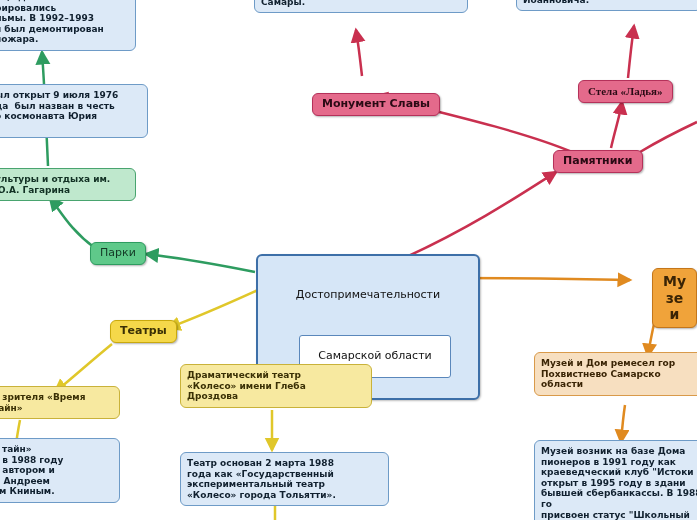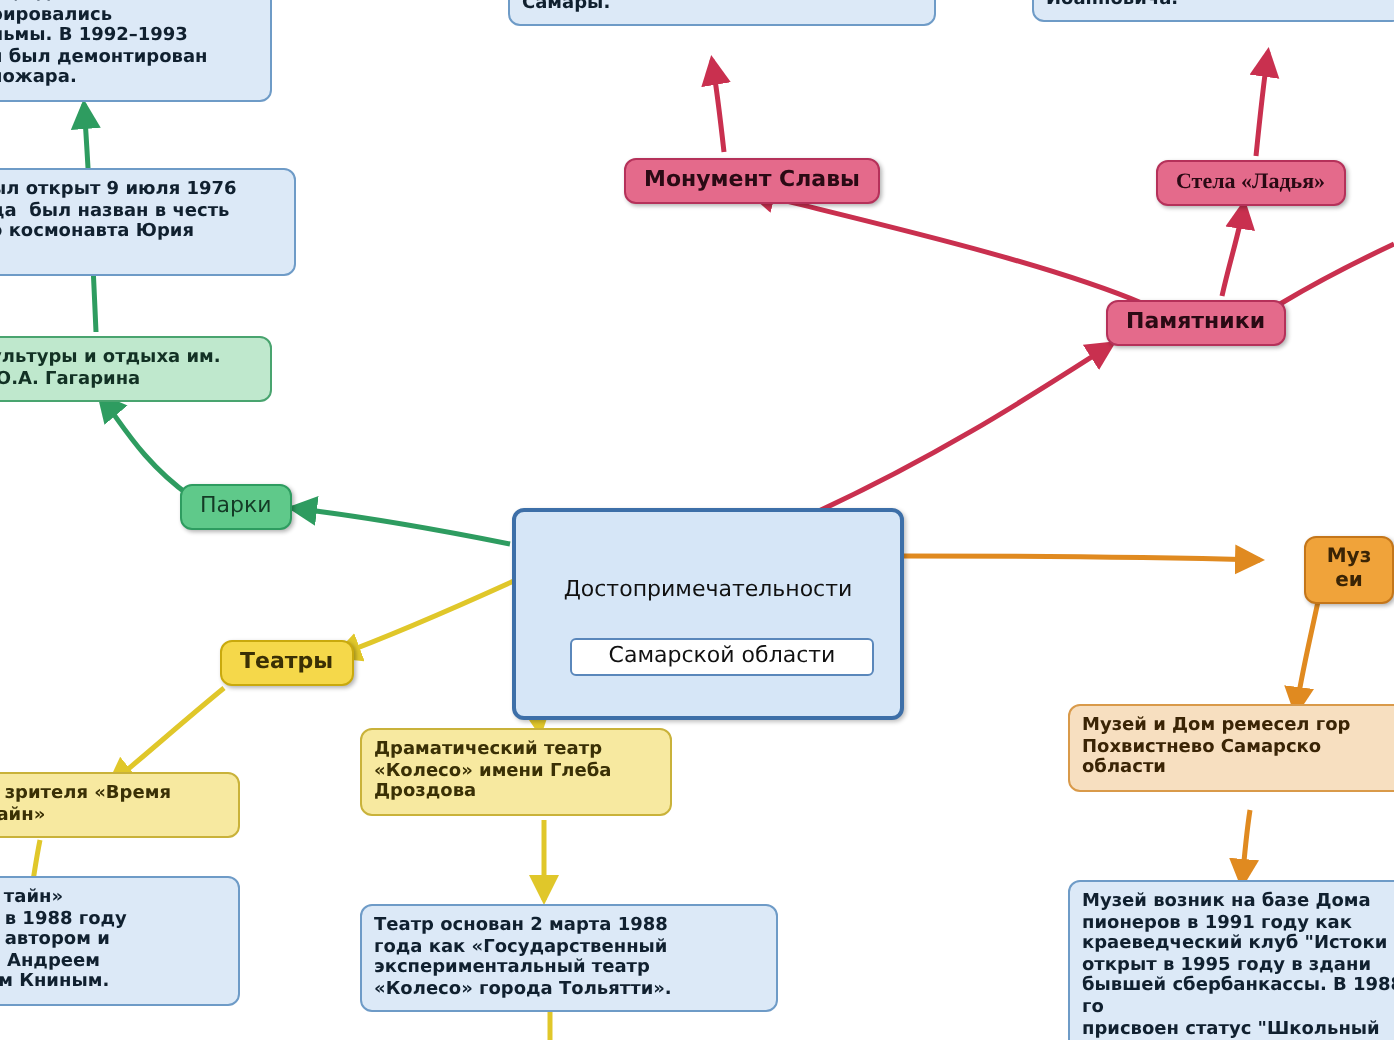--- a/index.html
+++ b/index.html
@@ -71,21 +71,21 @@
     color: #3a3005;
     font-size: 11px;
     font-weight: bold;
     padding: 4px 9px;
     box-shadow: 1px 1px 2px rgba(0,0,0,0.3);
   }
   .node.cat-orange {
     background: #f0a33a;
     border: 1px solid #c4761a;
     color: #3a2405;
-    font-size: 10px;
+    font-size: 14px;
     font-weight: bold;
     padding: 4px 9px;
     box-shadow: 1px 1px 2px rgba(0,0,0,0.3);
     margin-left: 20px;
   }
   .node.leaf-green {
     background: #bfe8cd;
     border: 1px solid #49a46f;
     color: #123124;
     font-size: 9px;
@@ -116,25 +116,25 @@
     border: 1px solid #6e9bc7;
     color: #10202f;
     font-size: 9px;
     font-weight: bold;
     padding: 5px 6px;
     text-align: left;
   }
   .ctr-line1 { display: block; }
   .ctr-line2 {
     display: inline-block;
-    margin-top: 4px;
+    margin-top: 20px;
     background: #ffffff;
     border: 1px solid #5a87bb;
     border-radius: 3px;
-    padding: 2px 18px;
+    padding: 14px 18px;
   }
 </style>
 </head>
 <body>
 
 <div id="canvas">
 
   <svg class="edges" viewBox="0 0 697 520">
 
     <path d="M255,272 C215,264 180,258 146,254" stroke="#2e9c60" stroke-width="2.5" fill="none" marker-end="url(#agreen)"></path>
@@ -168,21 +168,21 @@
       </marker>
       <marker id="ayellow" markerWidth="7" markerHeight="7" refX="5" refY="3" orient="auto">
         <path d="M0,0 L6,3 L0,6 z" fill="#e0c72a"></path>
       </marker>
       <marker id="aorange" markerWidth="7" markerHeight="7" refX="5" refY="3" orient="auto">
         <path d="M0,0 L6,3 L0,6 z" fill="#e08a20"></path>
       </marker>
     </defs>
   </svg>
 
-  <div class="node center" style="left:256px; top:254px; width:196px;">
+  <div class="node center" style="left:256px; top:254px; width:224px;">
     <span class="ctr-line1">Достопримечательности</span>
     <span class="ctr-line2">Самарской области</span>
   </div>
 
   <div class="node cat-green" style="left:90px; top:242px;">Парки</div>
 
   <div class="node cat-yellow" style="left:110px; top:320px;">Театры</div>
 
   <div class="node cat-pink" style="left:553px; top:150px;">Памятники</div>
 
@@ -195,31 +195,31 @@
 пожара.</div>
 
   <div class="node leaf-blue" style="left:-12px; top:84px; width:160px;">ыл открыт 9 июля 1976
 да  был назван в честь
 о космонавта Юрия
 .</div>
 
   <div class="node leaf-green" style="left:-12px; top:168px; width:148px;">ультуры и отдыха им.
 Ю.А. Гагарина</div>
 
-  <div class="node cat-pink" style="left:312px; top:79px;">Монумент Славы</div>
+  <div class="node cat-pink" style="left:312px; top:93px;">Монумент Славы</div>
 
   <div class="node leaf-blue" style="left:254px; top:-20px; width:214px;">Является одним из символов
 Самары.</div>
 
   <div class="node cat-pink" style="left:578px; top:80px;font-family:Liberation Serif, serif;">Стела «Ладья»</div>
 
   <div class="node leaf-blue" style="left:516px; top:-22px; width:186px;">году по приказу царя Фёдора
 Иоанновича.</div>
 
-  <div class="node leaf-yellow" style="left:180px; top:364px; width:156px;">Драматический театр
+  <div class="node leaf-yellow" style="left:180px; top:364px; width:192px;">Драматический театр
 «Колесо» имени Глеба
 Дроздова</div>
 
   <div class="node leaf-blue" style="left:180px; top:452px; width:209px;">Театр основан 2 марта 1988
 года как «Государственный
 экспериментальный театр
 «Колесо» города Тольятти».</div>
 
   <div class="node leaf-yellow" style="left:-14px; top:386px; width:134px;">о зрителя «Время
 тайн»</div>

